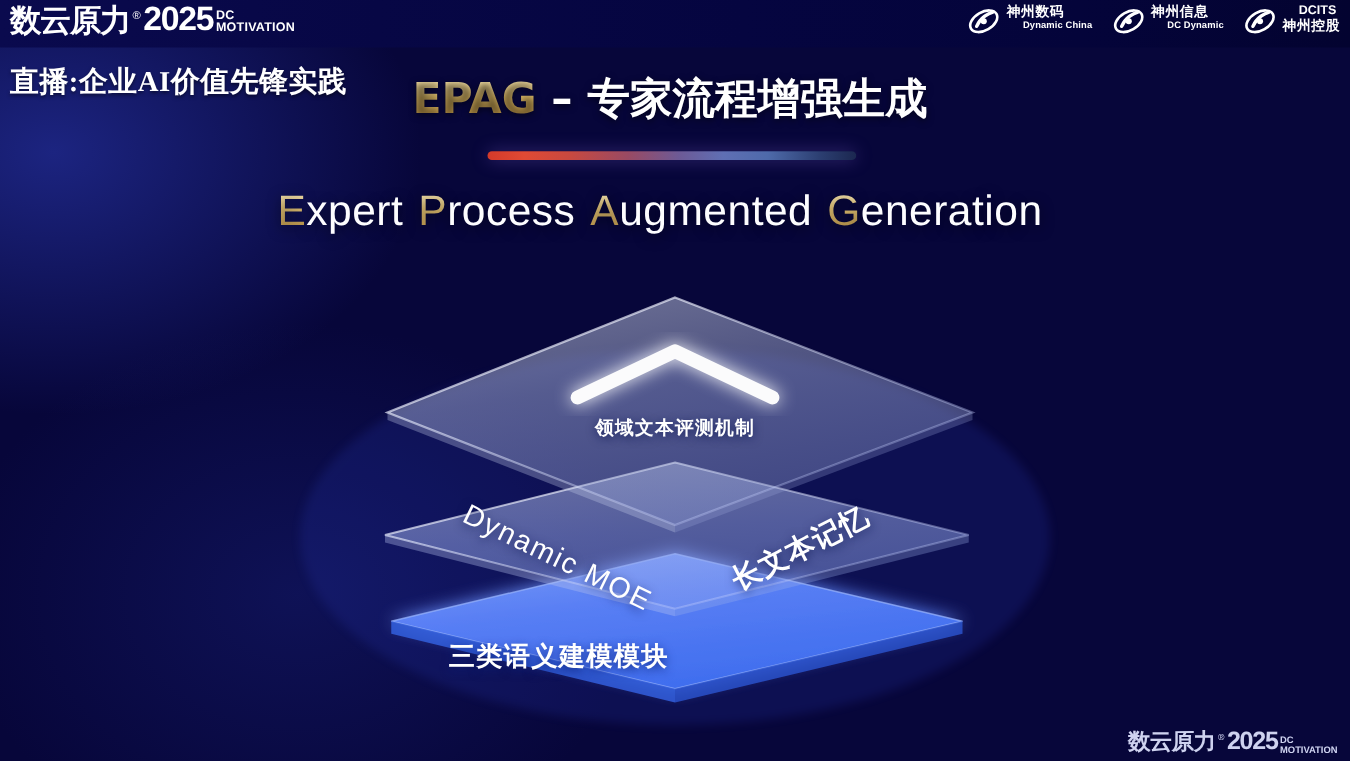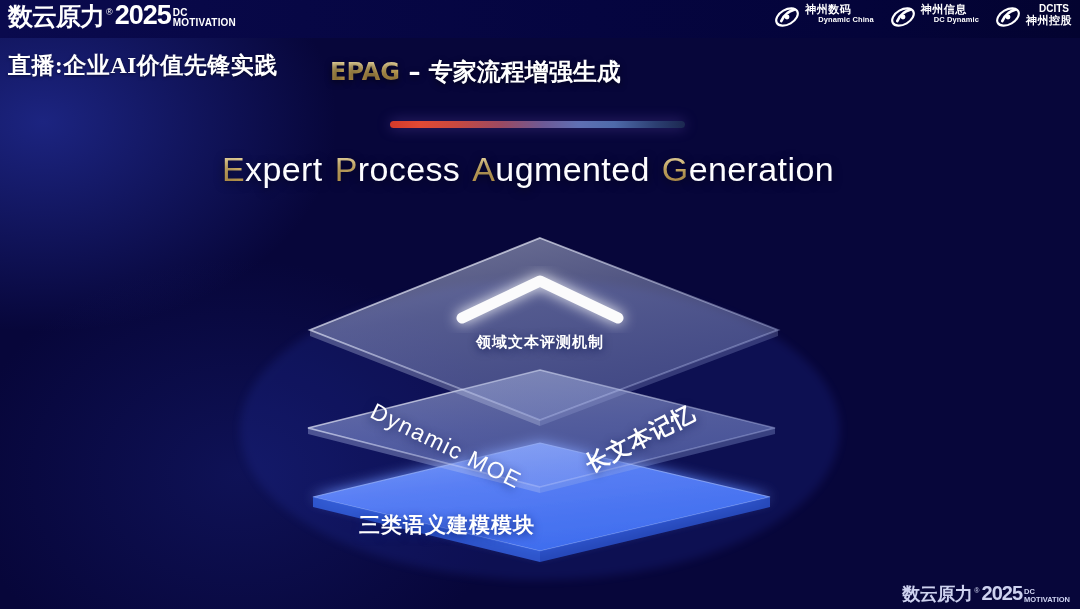--- a/index.html
+++ b/index.html
@@ -75,21 +75,21 @@
   .logo .ltxt { display:flex; flex-direction:column; line-height:1.05; color:#fff; }
   .logo .ltxt .cn { font-size:11px; font-weight:bold; letter-spacing:.5px;
                     font-family:"DejaVu Sans","Liberation Sans",sans-serif; }
   .logo .ltxt .en { font-size:7.5px; font-weight:bold; letter-spacing:.1px;padding-left:13px; }
   .logo.dcits .ltxt .cn { font-size:14px; letter-spacing:.5px; }
   .logo.dcits .ltxt .en { font-size:10px; letter-spacing:0; }
 
   
   .headline {
     position:absolute; left:330px; top:56px; z-index:25;
-    font-size:24px; font-weight:bold; white-space:nowrap;
+    font-size:34px; font-weight:bold; white-space:nowrap;
     font-family:"DejaVu Sans","Liberation Sans",sans-serif;
     text-shadow:0 2px 6px rgba(0,0,0,.55);
   }
   .headline .gold {
     color:#e8c77a;
     background:linear-gradient(180deg,#fdf0c0 0%,#e2bd66 48%,#b3883a 100%);
     -webkit-background-clip:text; background-clip:text;
     -webkit-text-fill-color:transparent;
   }
   .headline .white { color:#ffffff; }

